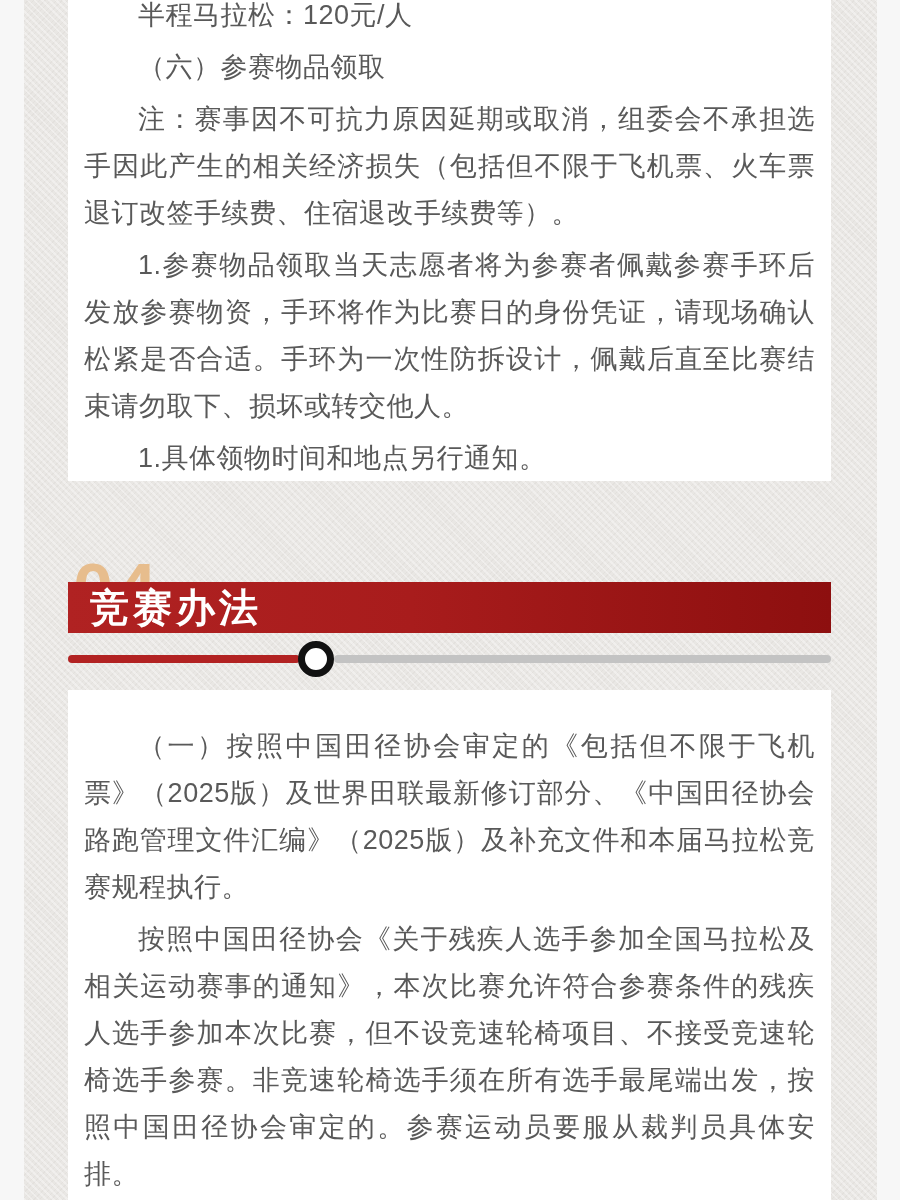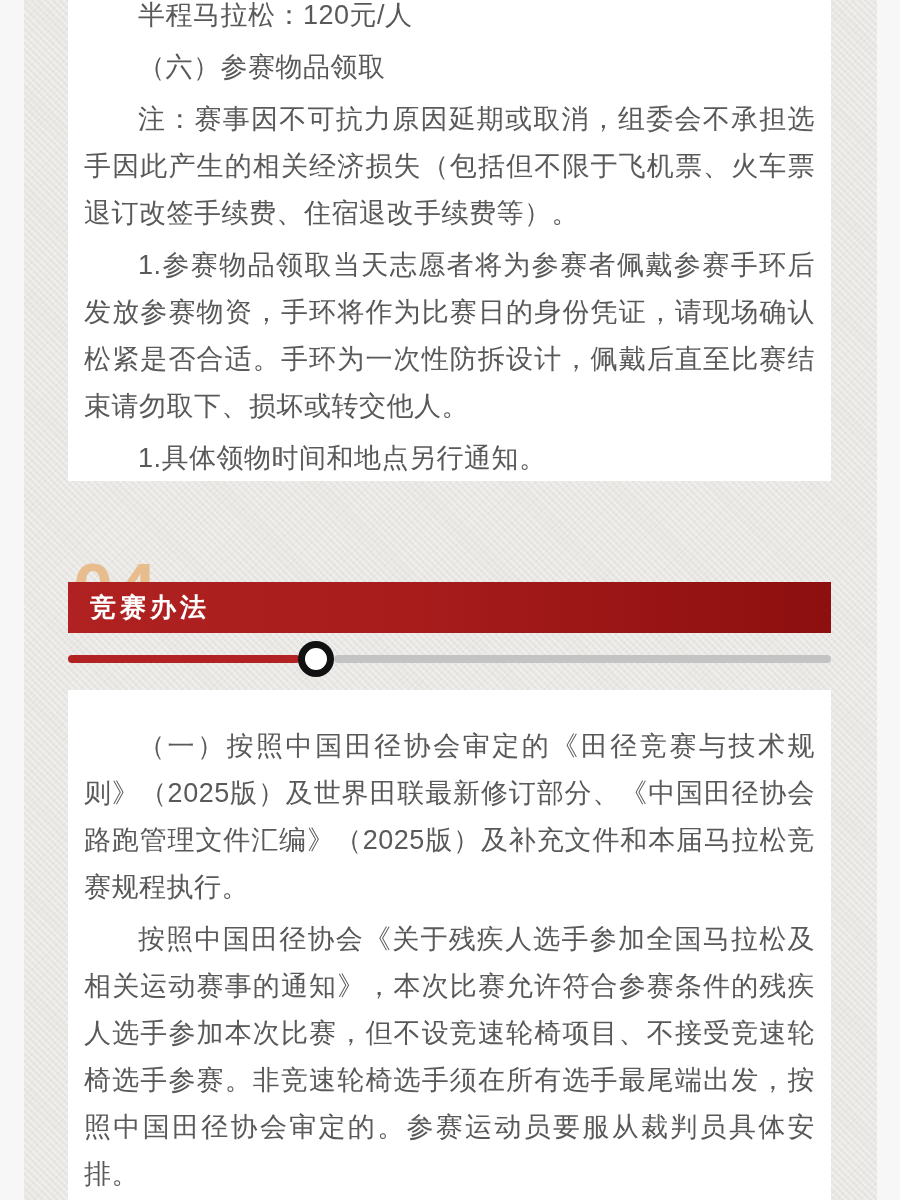--- a/index.html
+++ b/index.html
@@ -52,21 +52,21 @@
     position: absolute;
     left: 44px; top: 582px;
     width: 763px; height: 51px;
     background: linear-gradient(90deg, #b02222 0%, #a81c1c 45%, #8d0f0f 100%);
     z-index: 2;
   }
   .banner-title {
     display: block;
     padding-left: 22px;
     line-height: 51px;
-    font-size: 26px;
+    font-size: 39px;
     font-weight: bold;
     color: #ffffff;
     letter-spacing: 4px;
     border-radius: 18px;
   }
   .progress-filled {
     position: absolute;
     left: 44px; top: 655px;
     width: 232px; height: 8px;
     border-radius: 4px;
@@ -105,18 +105,18 @@
 
   <div class="banner">
     <span class="banner-title">竞赛办法</span>
   </div>
 
   <div class="progress-filled"></div>
   <div class="progress-track"></div>
   <div class="progress-knob"></div>
 
   <div class="card card-bottom">
-    <p>（一）按照中国田径协会审定的《田径竞赛与技术规则》（2025版）及世界田联最新修订部分、《中国田径协会路跑管理文件汇编》（2025版）及补充文件和本届马拉松竞赛规程执行。</p>
+    <p>（一）按照中国田径协会审定的《包括但不限于飞机票》（2025版）及世界田联最新修订部分、《中国田径协会路跑管理文件汇编》（2025版）及补充文件和本届马拉松竞赛规程执行。</p>
     <p>按照中国田径协会《关于残疾人选手参加全国马拉松及相关运动赛事的通知》，本次比赛允许符合参赛条件的残疾人选手参加本次比赛，但不设竞速轮椅项目、不接受竞速轮椅选手参赛。非竞速轮椅选手须在所有选手最尾端出发，按照中国田径协会审定的。参赛运动员要服从裁判员具体安排。</p>
 
   </div>
 
 </div>
 
 </body></html>

